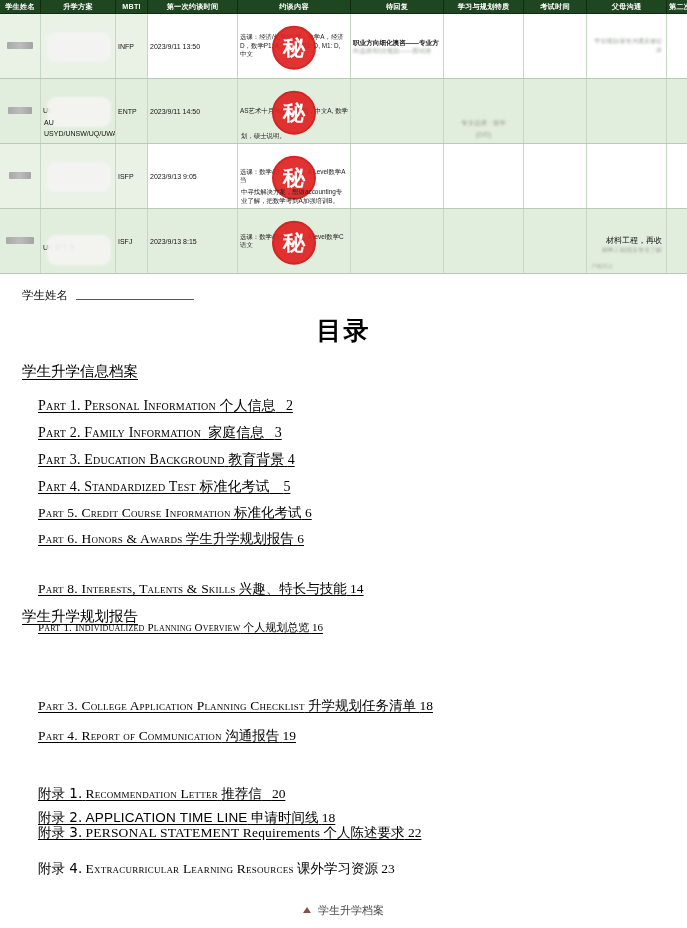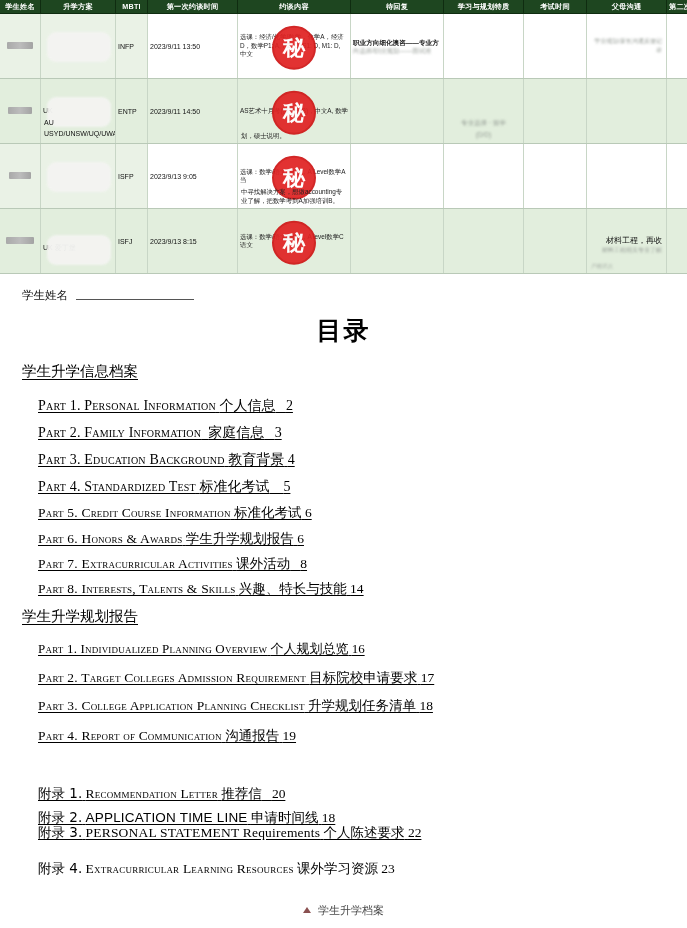--- a/index.html
+++ b/index.html
@@ -331,42 +331,32 @@
   <div class="entry" style="top:232px;font-size:13.5px">
     <span class="en">Part 5. Credit Course Information</span>
     <span class="cn">标准化考试</span>
     <span class="pg">6</span>
   </div>
   <div class="entry" style="top:258px;font-size:13.5px">
     <span class="en">Part 6. Honors &amp; Awards</span>
     <span class="cn">学生升学规划报告</span>
     <span class="pg">6</span>
   </div>
-  <div class="entry" style="top:283px;font-size:13.5px">
-    <span class="en">Part 7. Extracurricular Activities</span>
-    <span class="cn">课外活动</span>
-    &nbsp;&nbsp;<span class="pg">8</span>
-  </div>
   <div class="entry" style="top:308px;font-size:13.5px">
     <span class="en">Part 8. Interests, Talents &amp; Skills</span>
     <span class="cn">兴趣、特长与技能</span>
     <span class="pg">14</span>
   </div>
 
   <div class="sec-head" id="sec2">学生升学规划报告</div>
 
-  <div class="entry" style="top:368px;font-size:13px">
+  <div class="entry" style="top:348px;font-size:11px">
     <span class="en">Part 1. Individualized Planning Overview</span>
     <span class="cn">个人规划总览</span>
     <span class="pg">16</span>
-  </div>
-  <div class="entry" style="top:397px;font-size:13.5px">
-    <span class="en">Part 2. Target Colleges Admission Requirement</span>
-    <span class="cn">目标院校申请要求</span>
-    <span class="pg">17</span>
   </div>
   <div class="entry" style="top:425px;font-size:13.5px">
     <span class="en">Part 3. College Application Planning Checklist</span>
     <span class="cn">升学规划任务清单</span>
     <span class="pg">18</span>
   </div>
   <div class="entry" style="top:455px;font-size:13.5px">
     <span class="en">Part 4. Report of Communication</span>
     <span class="cn">沟通报告</span>
     <span class="pg">19</span>

